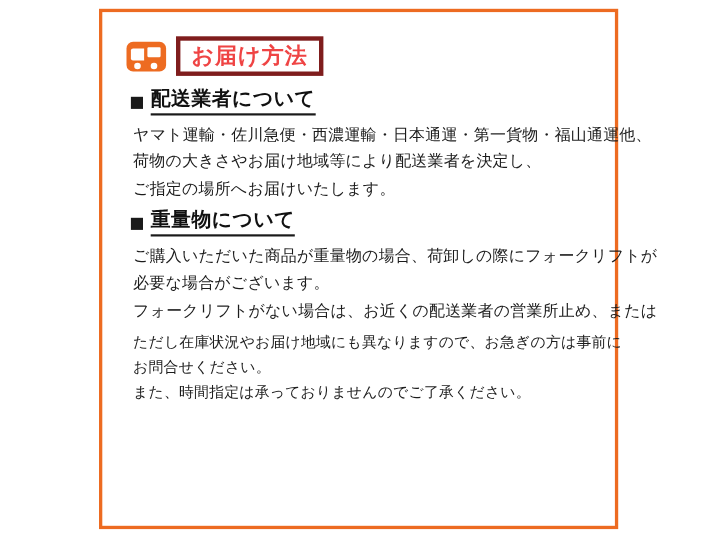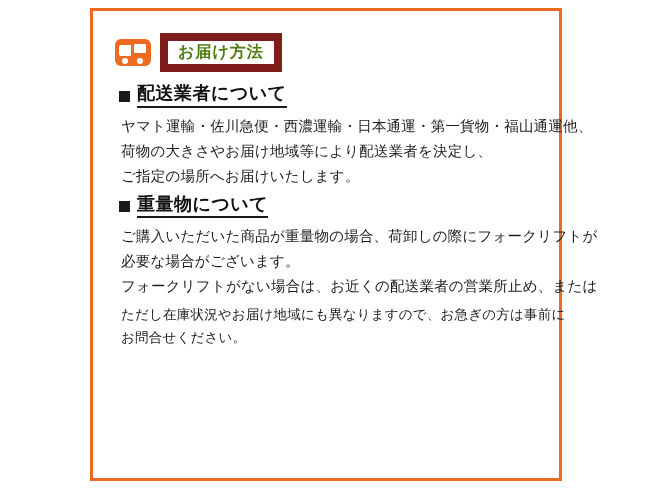--- a/index.html
+++ b/index.html
@@ -70,26 +70,26 @@
     bottom: 2px;
     width: 6px;
     height: 6px;
     border-radius: 50%;
     background: #ffffff;
   }
   .truck-icon .wheel1 { left: 7px; }
   .truck-icon .wheel2 { left: 22px; }
 
   .title-box {
-    border: 8px solid #7f1d1d;
+    border: 4px solid #7f1d1d;
     padding: 2px 10px 3px 10px;
-    font-size: 16px;
+    font-size: 20px;
     font-weight: bold;
     line-height: 1.15;
-    color: #4d7c0f;
+    color: #ef4444;
     letter-spacing: 1px;
   }
   
   .section {
     margin: 0 0 4px 0;
   }
   .section-head {
     display: flex;
     align-items: flex-end;
     gap: 7px;
@@ -163,17 +163,18 @@
         <div class="body-line">ご購入いただいた商品が重量物の場合、荷卸しの際にフォークリフトが</div>
         <div class="body-line">必要な場合がございます。</div>
         <div class="body-line">フォークリフトがない場合は、お近くの配送業者の営業所止め、または</div>
       </div>
     </div>
 
     <div class="section">
       <div class="body-lines">
         <div class="body-line small">ただし在庫状況やお届け地域にも異なりますので、お急ぎの方は事前に</div>
         <div class="body-line small">お問合せください。</div>
+        <div class="body-line small">また、時間指定は承っておりませんのでご了承ください。</div>
       </div>
     </div>
 
   </div>
 </div>
 
 </body></html>

